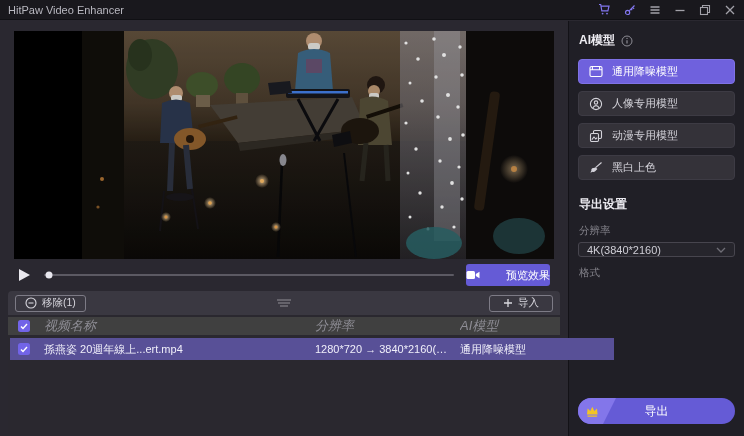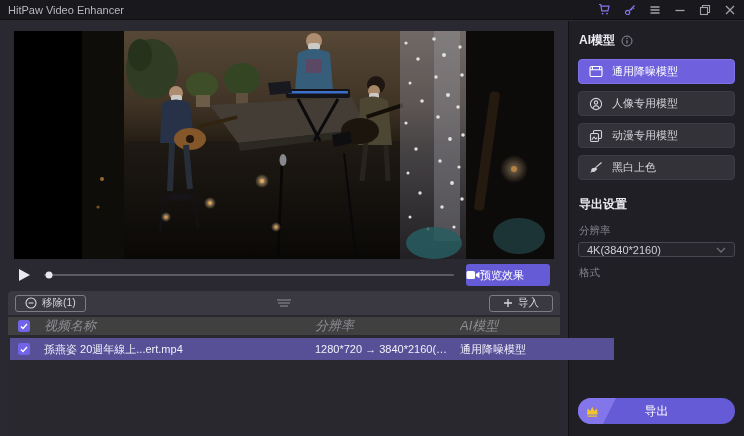--- a/index.html
+++ b/index.html
@@ -36,21 +36,21 @@
   
   .controls { height: 32px; display: flex; align-items: center; gap: 12px; padding: 0 4px; }
   .play-btn { width: 14px; height: 14px; display: flex; align-items: center; cursor: pointer; }
   .slider { flex: 1; height: 2px; background: #5c5a63; border-radius: 1px; position: relative; }
   .slider-dot {
     position: absolute; left: 1.2%; top: 50%; width: 7px; height: 7px;
     background: #e8e7ee; border-radius: 50%; transform: translate(-50%,-50%);
   }
   .preview-btn {
     width: 84px; height: 22px; background: #655bd6; border-radius: 3px; color: #fff;
-    font-size: 11px; display: flex; align-items: center; justify-content: flex-start; 
+    font-size: 11px; display: flex; align-items: center; justify-content: space-between; gap: 6px;
     cursor: pointer; flex: none;
   }
 
   
   .file-panel { margin: 0 -6px; height: 144px; background: #2a282f; position: relative; }
   .panel-toolbar {
     height: 23px; background: #3a3841; border-radius: 4px 4px 0 0;
     display: flex; align-items: center; padding: 12px 7px; position: relative;
   }
   .tool-btn {

